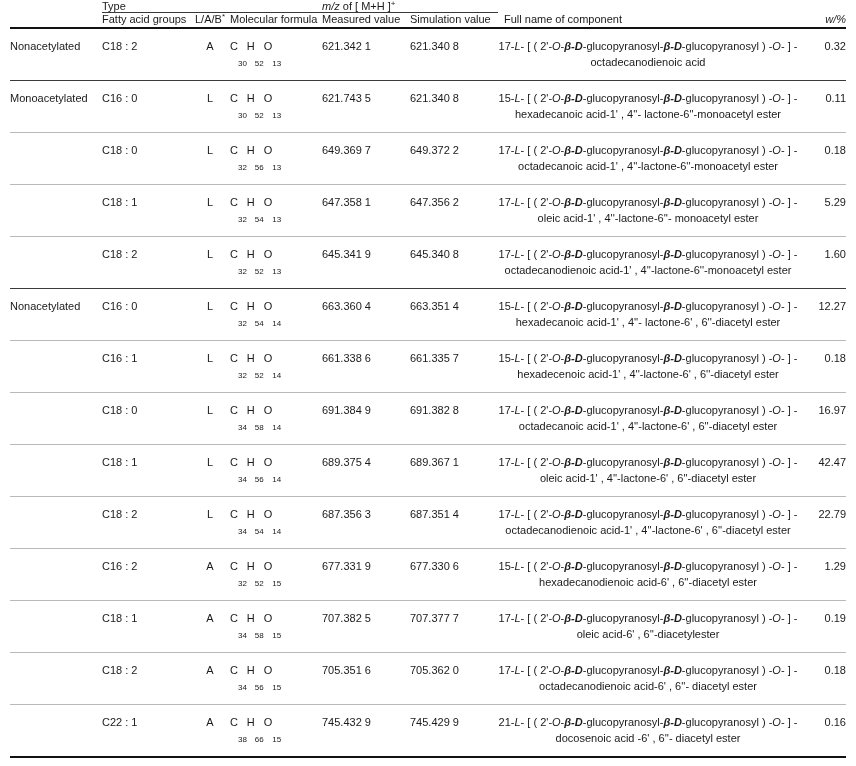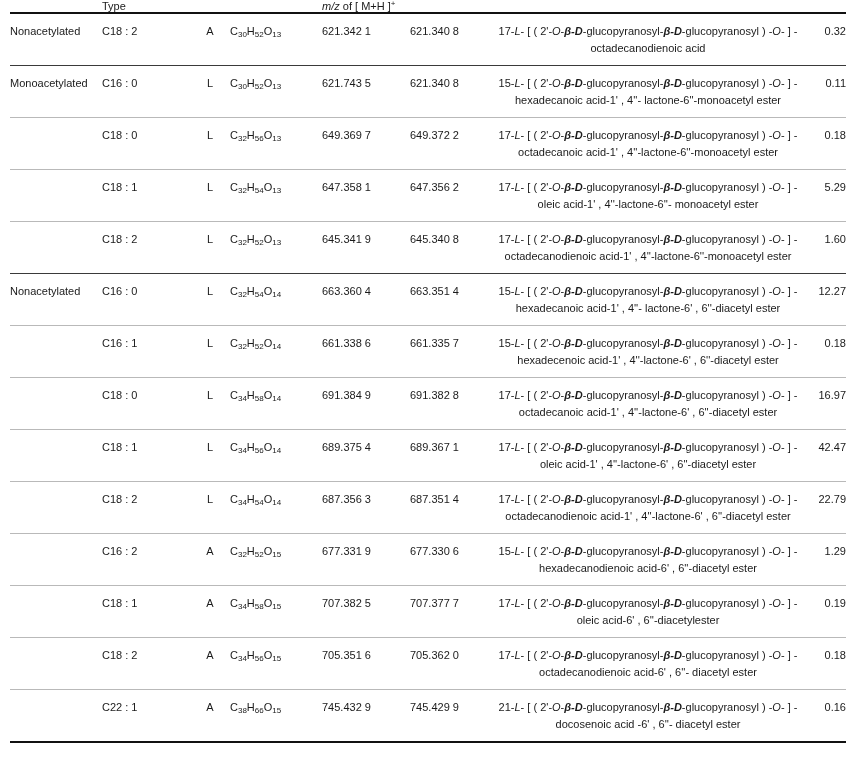--- a/index.html
+++ b/index.html
@@ -80,21 +80,21 @@
   .center { text-align: center; }
   .right  { text-align: right; padding-right: 4px; }
   .name {
     text-align: center;
     line-height: 1.55;
     padding-left: 6px;
     padding-right: 6px;
   }
   .it { font-style: italic; }
   .bi { font-style: italic; font-weight: bold; }
-  sub { font-size: 8px; vertical-align: baseline; position: relative; top: 2px; }
+  sub { font-size: 8px; vertical-align: baseline; position: relative; top: 16px; }
   sup { font-size: 8px; vertical-align: baseline; position: relative; top: -4px; }
   .formula sub { font-size: 8px; }
   .mz-label .it { }
 </style>
 </head>
 <body>
 
 <div id="sheet">
   <table class="tbl">
     <colgroup>
@@ -108,20 +108,30 @@
         <col class="c-w">
     </colgroup>
     <thead>
       <tr class="hdr-row">
         <td></td>
         <td colspan="3" class="hdr-grouplabel rule-type">Type</td>
         <td colspan="2" class="hdr-grouplabel rule-mz mz-label"><span class="it">m/z</span><span> of </span><span>[ M+H ]</span><sup>+</sup></td>
         <td></td>
         <td></td>
       </tr>
+      <tr class="hdr-sub">
+        <td></td>
+        <td class="cell-class">Fatty acid groups</td>
+        <td class="center"><span>L/A/B</span><sup>*</sup></td>
+        <td>Molecular formula</td>
+        <td>Measured value</td>
+        <td>Simulation value</td>
+        <td style="padding-left:6px">Full name of component</td>
+        <td class="right"><span class="it">w/%</span></td>
+      </tr>
     </thead>
     <tbody id="tbody">
         <tr class="data">
           <td class="cell-class thick-top">Nonacetylated</td>
           <td class="cell-class thick-top">C18 : 2</td>
           <td class="center thick-top">A</td>
           <td class="formula thick-top">C<sub>30</sub>H<sub>52</sub>O<sub>13</sub></td>
           <td class="thick-top">621.342 1</td>
           <td class="thick-top">621.340 8</td>
           <td class="name thick-top">

